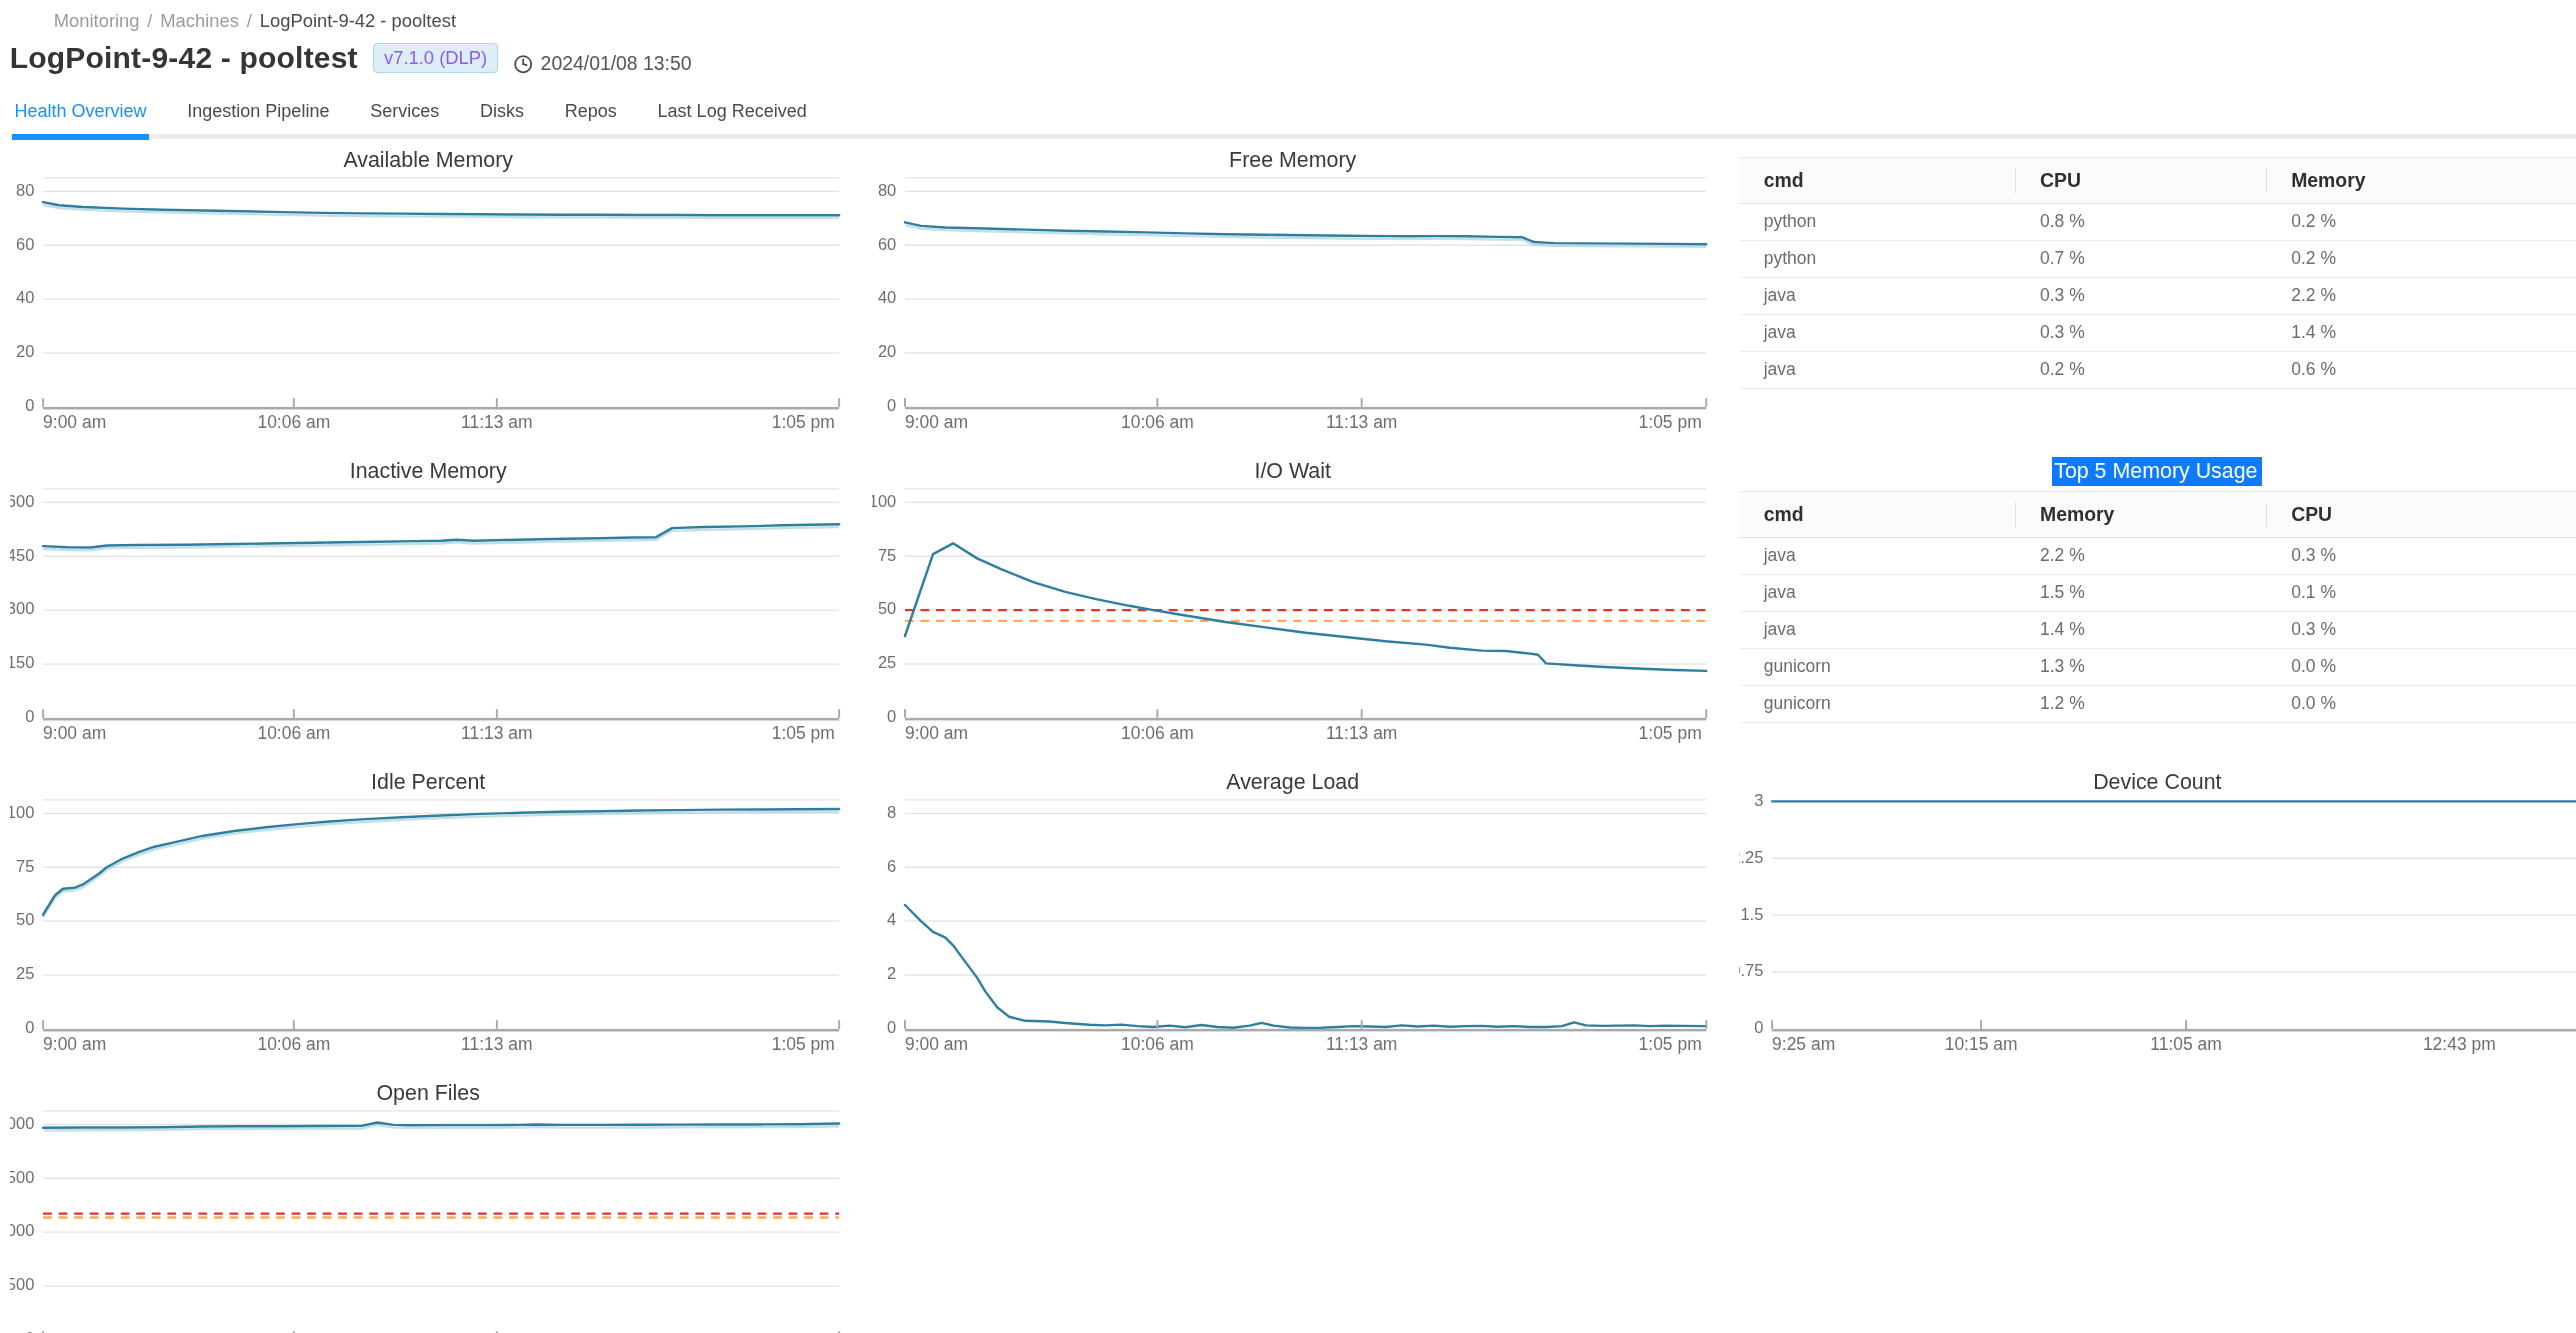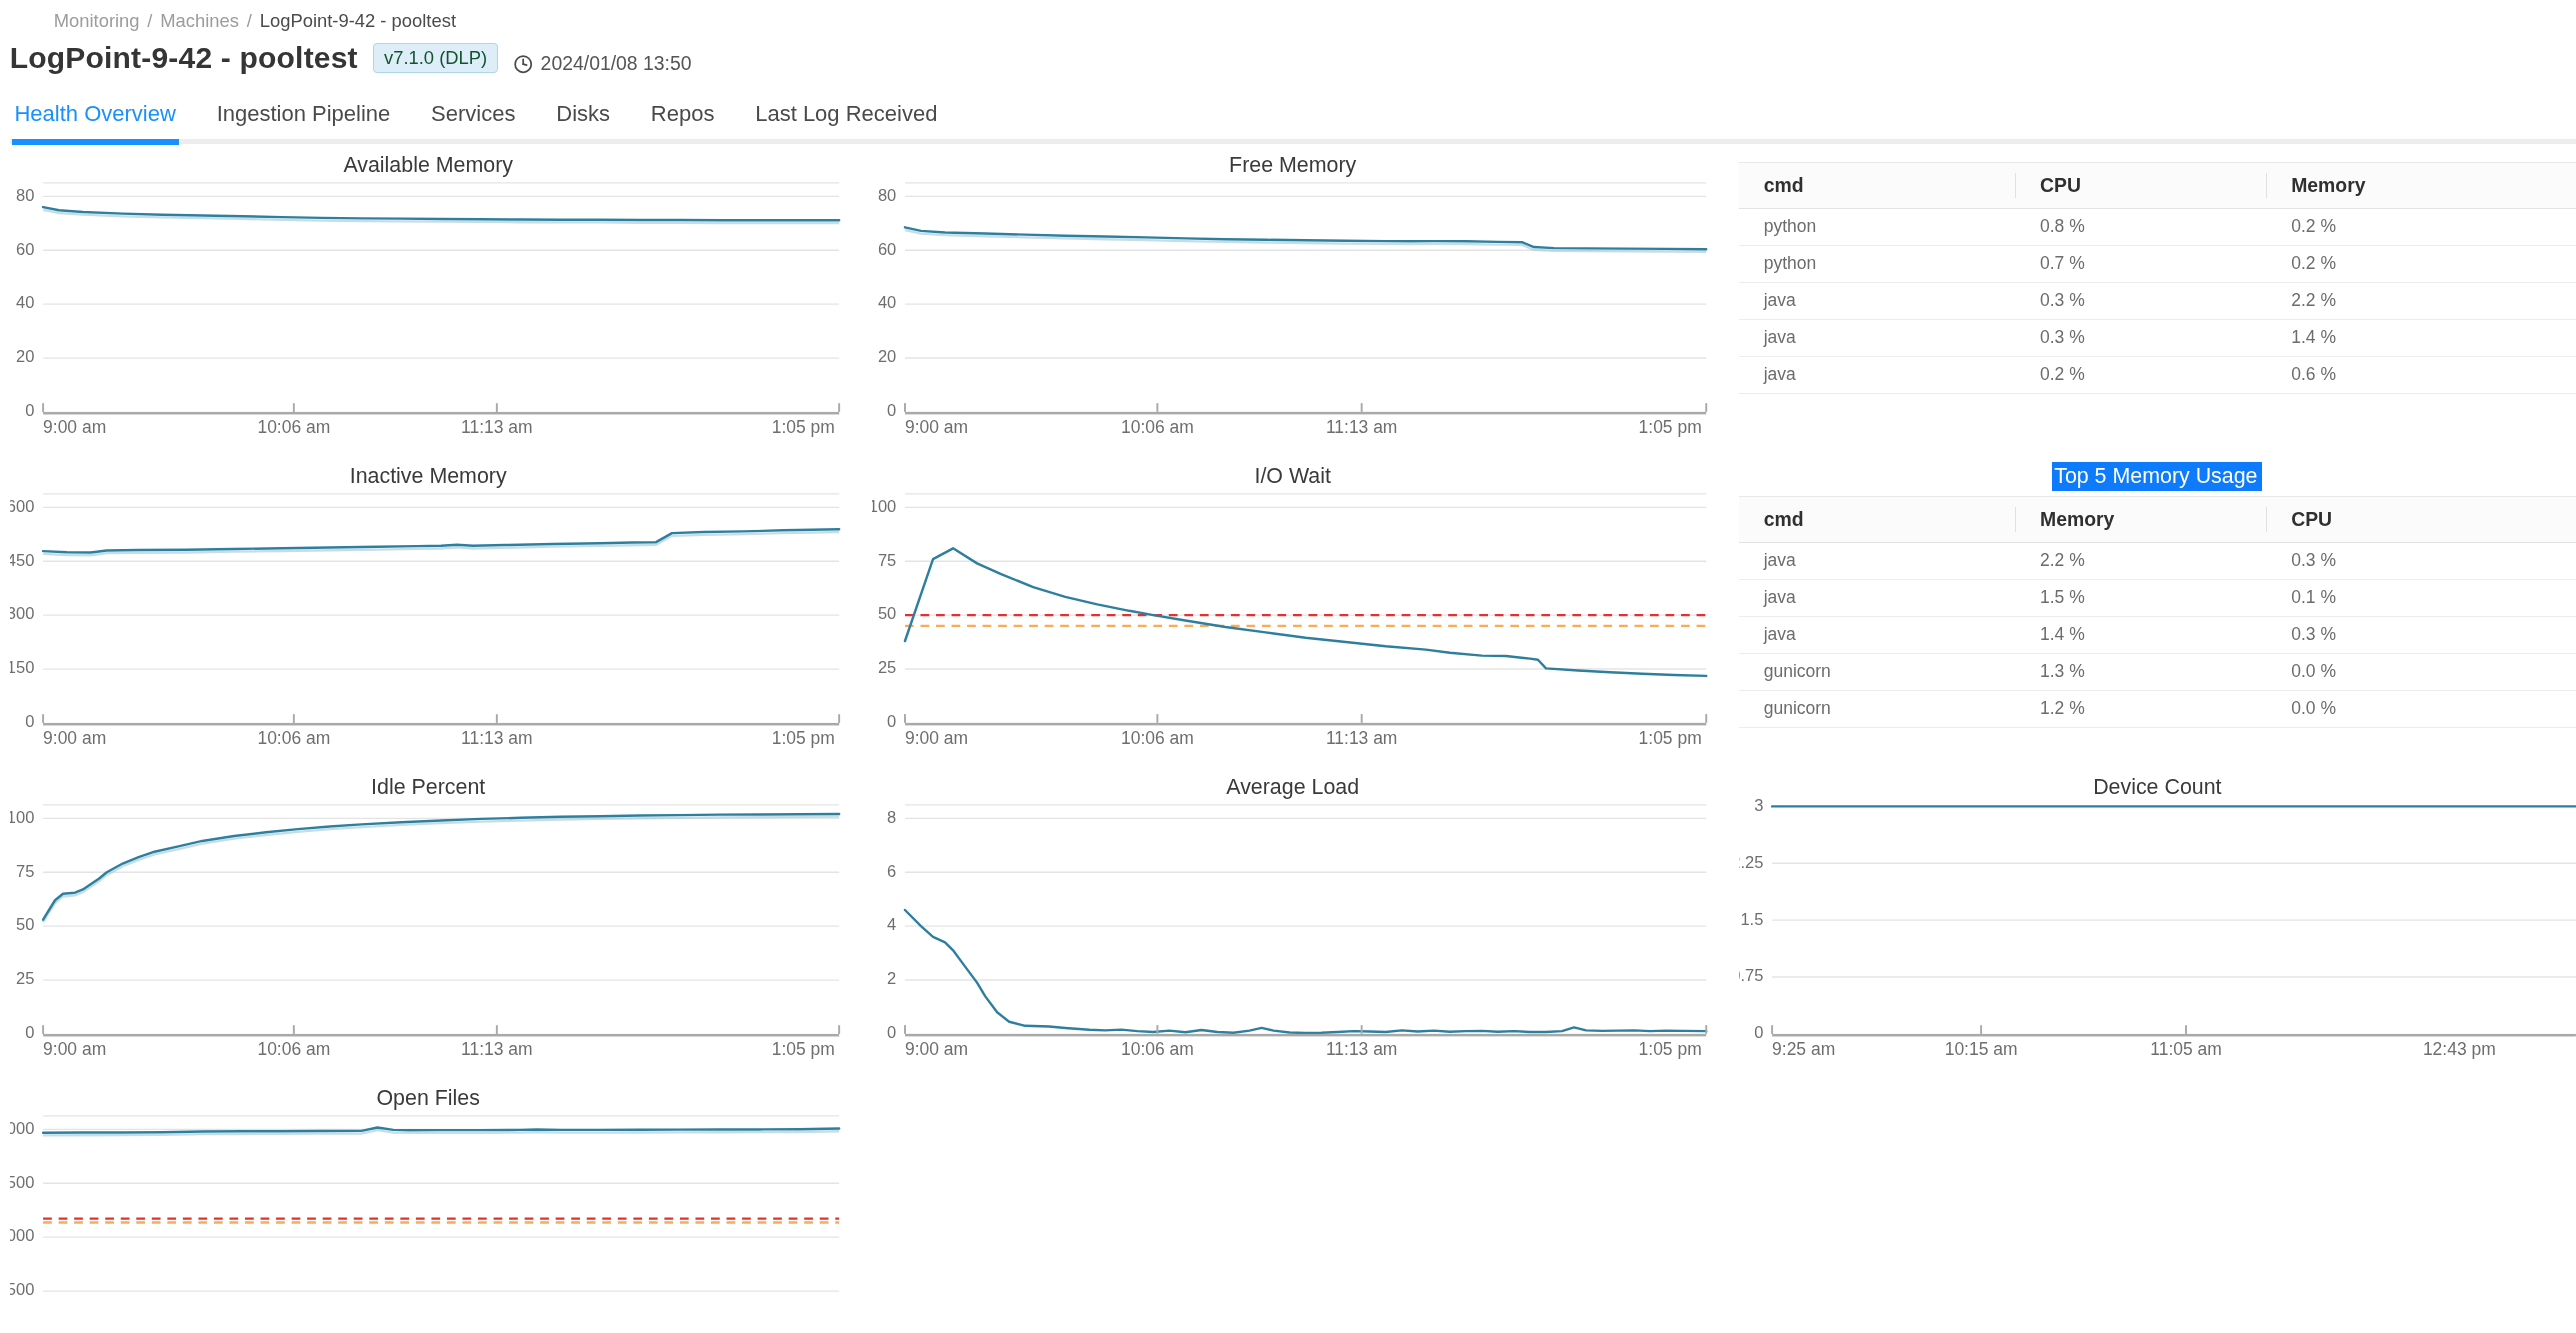--- a/index.html
+++ b/index.html
@@ -8,27 +8,27 @@
   .page { padding:9.7px 0 0 9.7px; }
 
   
   .breadcrumb { font-size:18.4px; color:#9c9c9c; display:flex; gap:7.8px; align-items:center;margin-left:44px; }
   .breadcrumb .crumb { color:#9c9c9c; cursor:pointer; }
   .breadcrumb .crumb.current { color:#4b4b4b; }
 
   
   .title-row { display:flex; align-items:center; margin-top:8.7px; gap:15.5px; }
   h1.page-title { font-size:30px; font-weight:700; color:#353535; letter-spacing:0.2px; }
-  .badge { font-size:18.4px; color:#14532d; background:#ddeef9; border:1px solid #abd6ec;
+  .badge { font-size:18.4px; color:#8b5cf6; background:#ddeef9; border:1px solid #abd6ec;
     border-radius:3.9px; padding:2.9px 9.7px; line-height:1.2; }
   .time-wrap { display:flex; align-items:center; gap:6.8px; color:#555; font-size:19.4px;margin-top:12px; }
 
   
   .tabs { display:flex; gap:35px; margin-top:15.5px; border-bottom:5.8px solid #ededf0; padding-left:1.9px; }
-  .tab { position:relative; font-size:22px; color:#4a4a4a; padding:9.7px 2.9px 12.6px; cursor:pointer; white-space:nowrap;text-align:right; }
+  .tab { position:relative; font-size:18px; color:#4a4a4a; padding:9.7px 2.9px 12.6px; cursor:pointer; white-space:nowrap;text-align:right; }
   .tab.active { color:#1890ff; }
   .tab.active::after { content:''; position:absolute; left:0; right:0; bottom:-5.8px; height:5.8px; background:#1890ff; }
 
   
   .grid { display:grid; grid-template-columns:837px 842px 1fr; column-gap:25px; row-gap:0;
     grid-auto-rows:311px; margin-top:3.9px; }
   .panel { padding-top:5.8px; overflow:visible; }
   .chart-title { font-size:21.4px; color:#3a3a3a; line-height:23px; height:23px; margin-bottom:0;text-align:center; }
   .chart-title .sel { background:#0d7bfb; color:#fff; padding:1.9px 4.9px 2.9px 1.9px; }
   .chart-box { width:100%; height:266px; }

